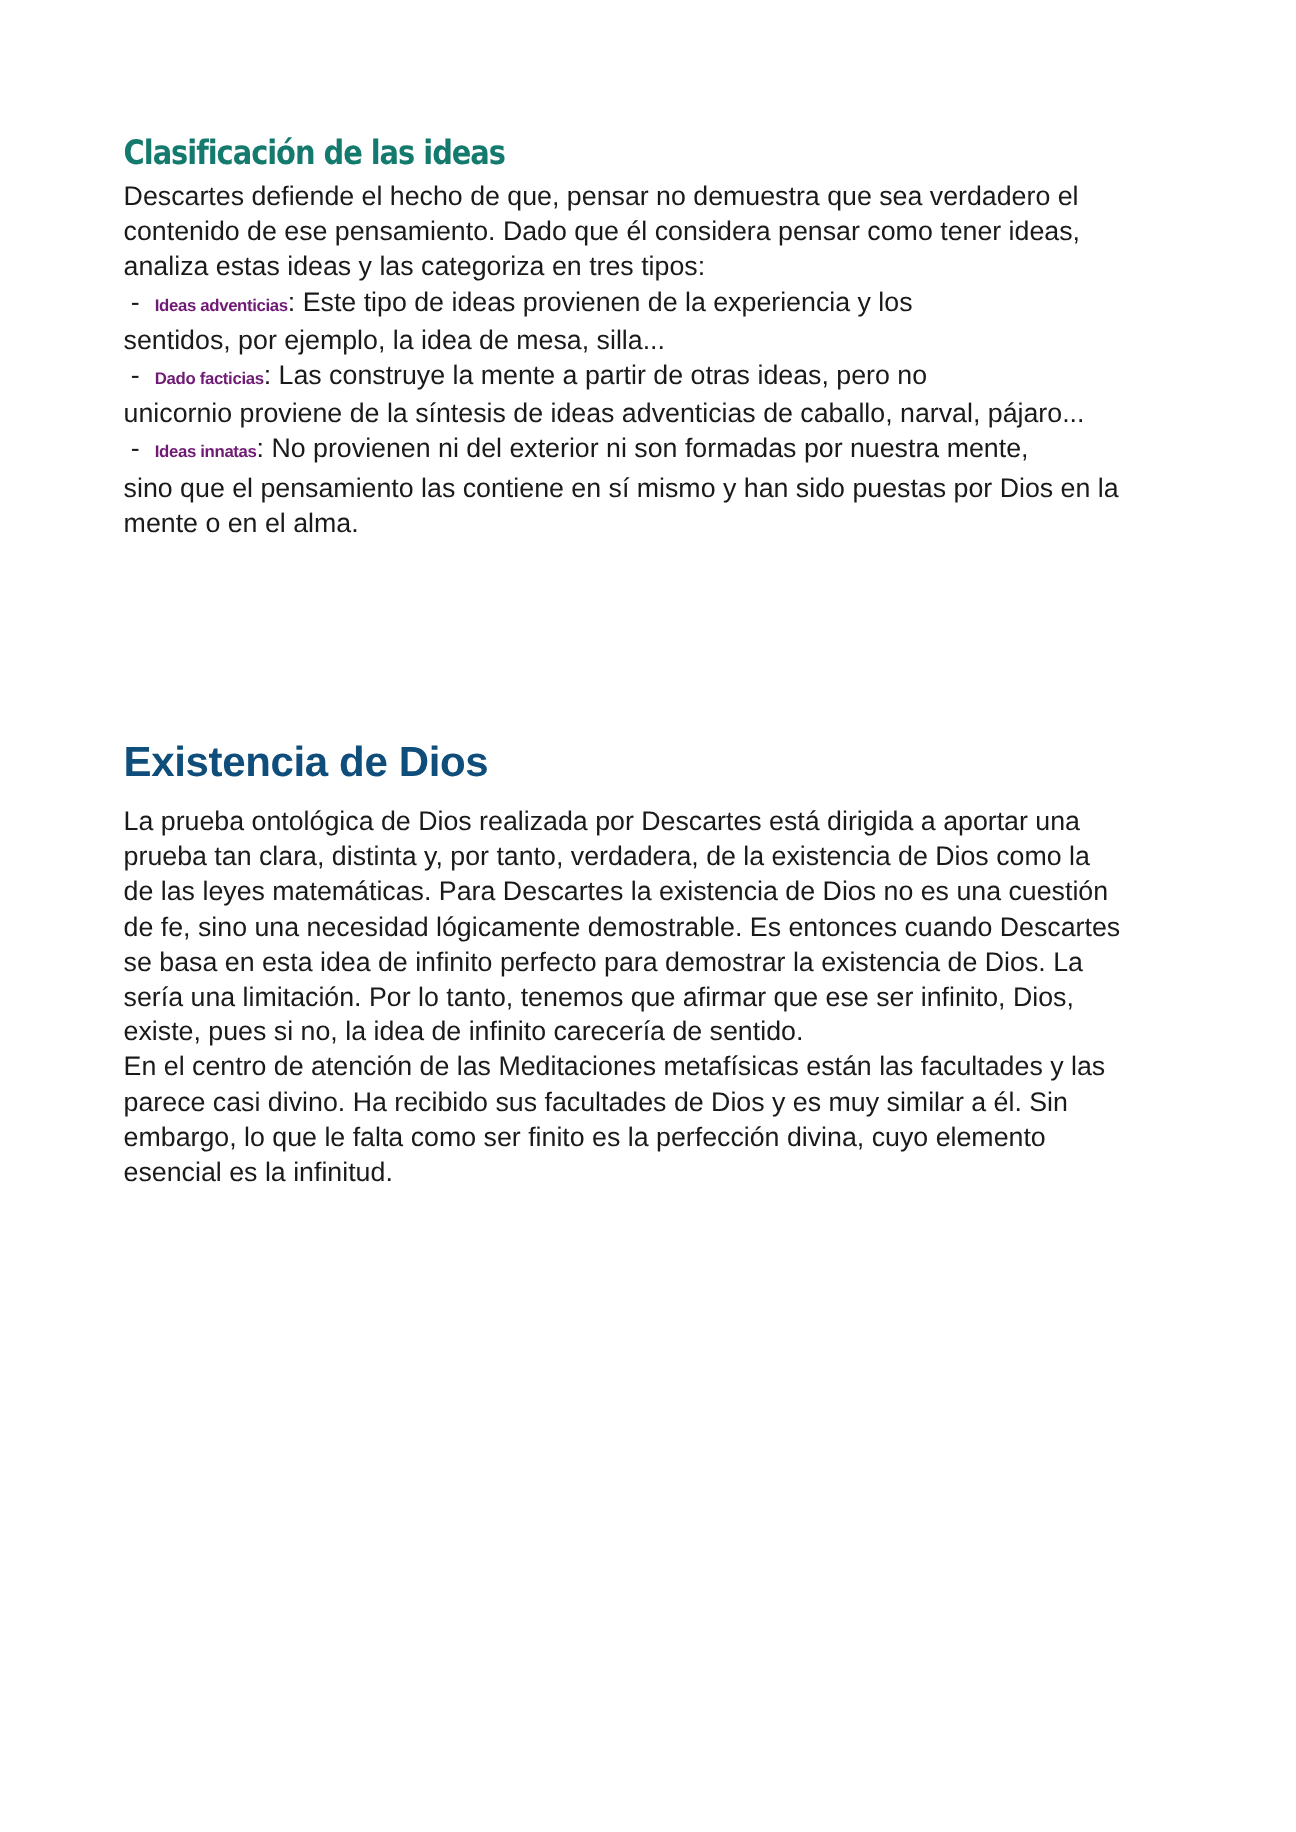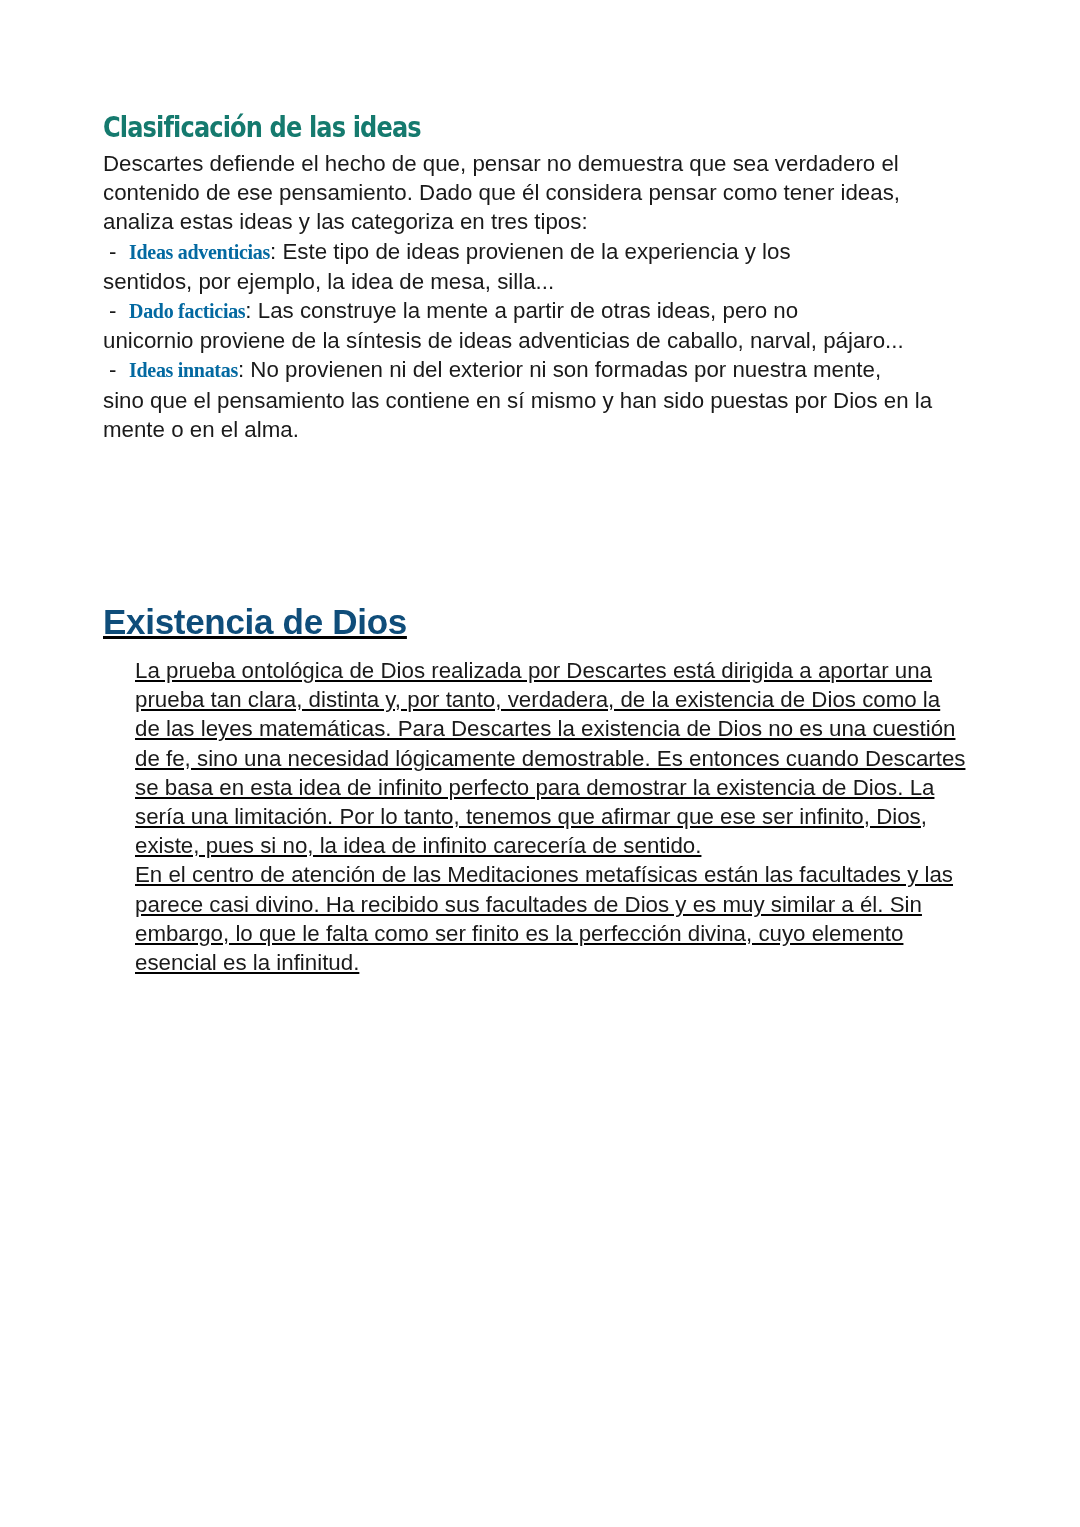--- a/index.html
+++ b/index.html
@@ -20,21 +20,21 @@
       width: 1080px;
       height: 1101px;
       background: #ffffff;
     }
     .section {
       position: absolute;
       left: 103px;
       width: 880px;
     }
     .section-ideas { top: 108px; }
-    .section-dios { top: 600px; text-decoration: underline; }
+    .section-dios { top: 614px; }
 
     .h-ideas {
       font-family: "DejaVu Sans", sans-serif;
       font-weight: bold;
       font-size: 28px;
       color: #157a6e;
       margin: 0;
       line-height: 40px;
       letter-spacing: -1px;
       font-style: normal;
@@ -66,28 +66,28 @@
       display: block;
       white-space: nowrap;
     }
     .dash {
       display: inline-block;
       width: 26px;
       padding-left: 6px;
       box-sizing: border-box;
     }
     .term {
-      font-family: Liberation Serif, serif;
+      font-family: Liberation Sans, sans-serif;
       font-weight: bold;
-      font-size: 20px;
+      font-size: 14px;
       letter-spacing: -0.3px;
-      color: #0369a1;
+      color: #701a75;
     }
     .ideas-body { margin-top: 1px; }
-    .dios-body { margin-top: 12px; margin-left: 32px; }
+    .dios-body { margin-top: 12px; }
   </style>
 </head>
 <body>
 
 <div class="page">
 
   <section class="section section-ideas">
     <h2 class="h-ideas">Clasificación de las ideas</h2>
     <div class="body-text ideas-body">
       <span class="line">Descartes defiende el hecho de que, pensar no demuestra que sea verdadero el</span>

